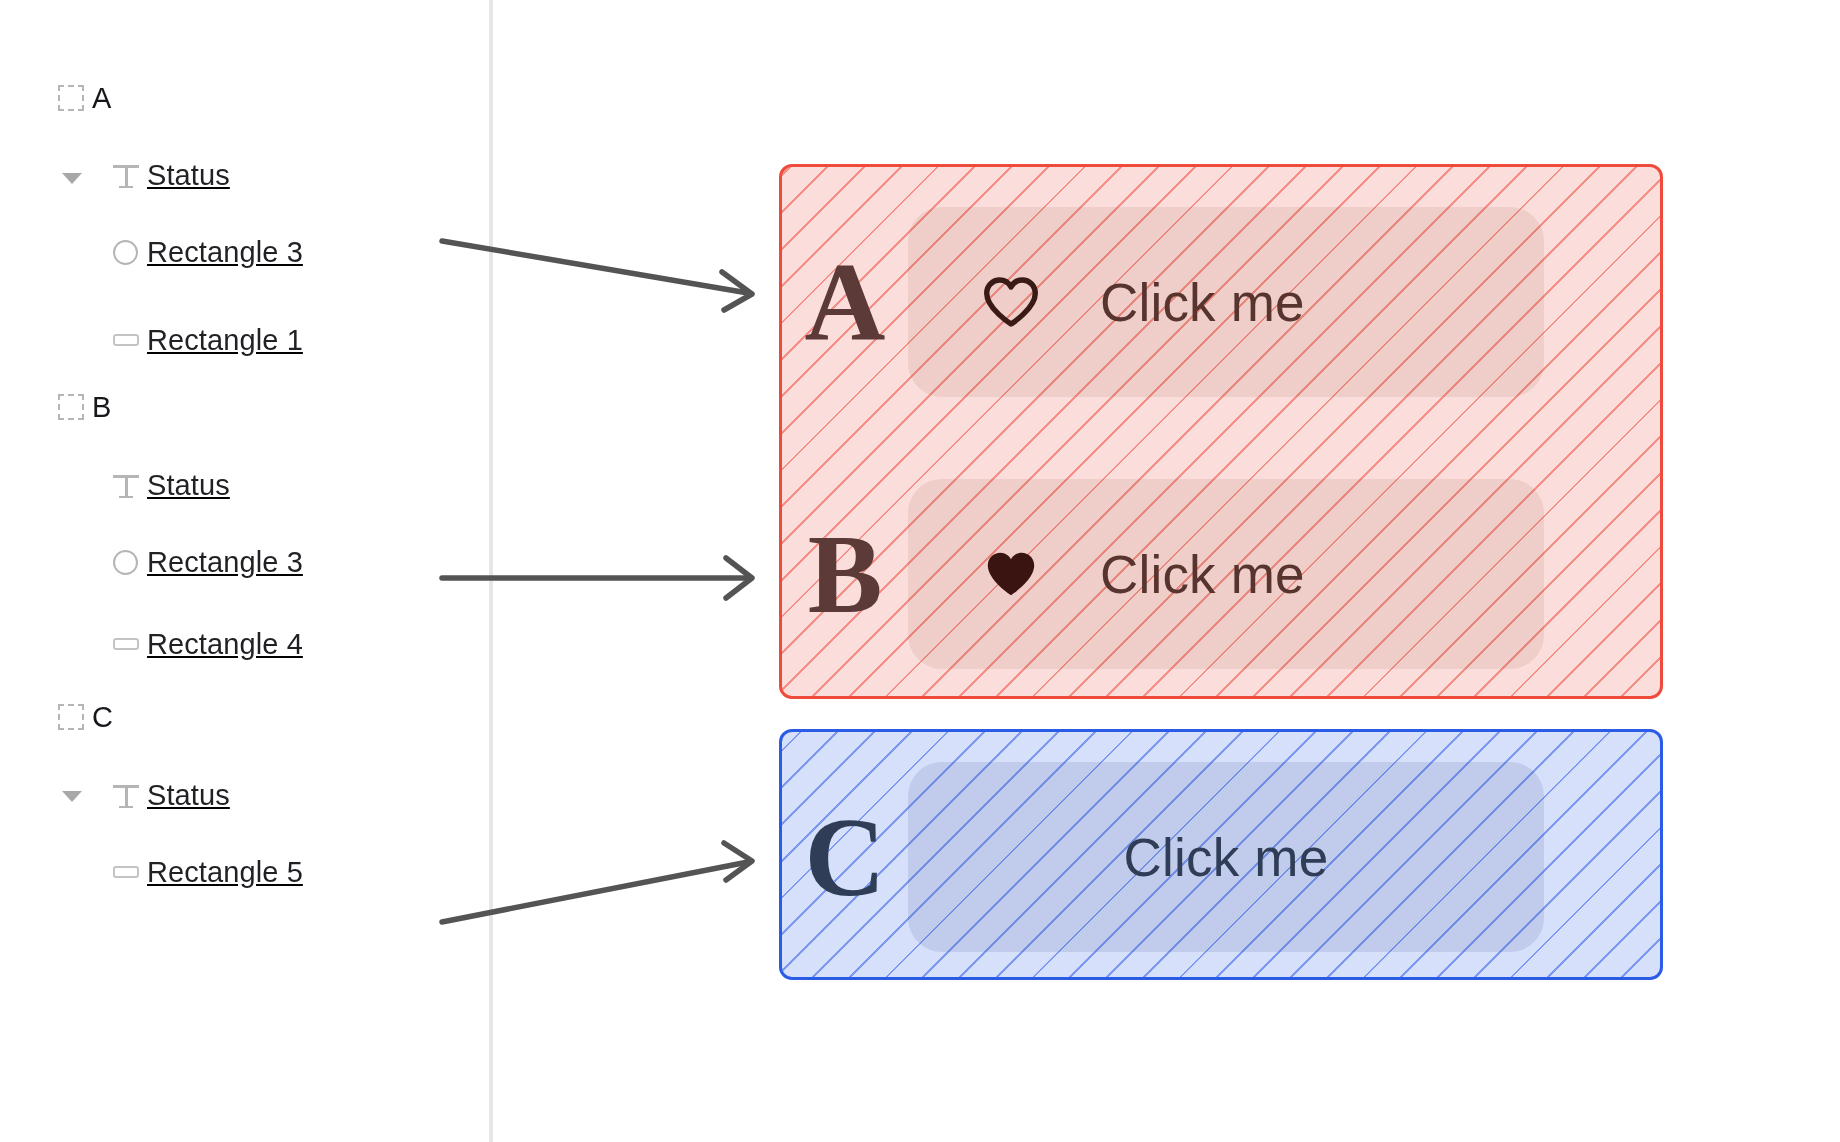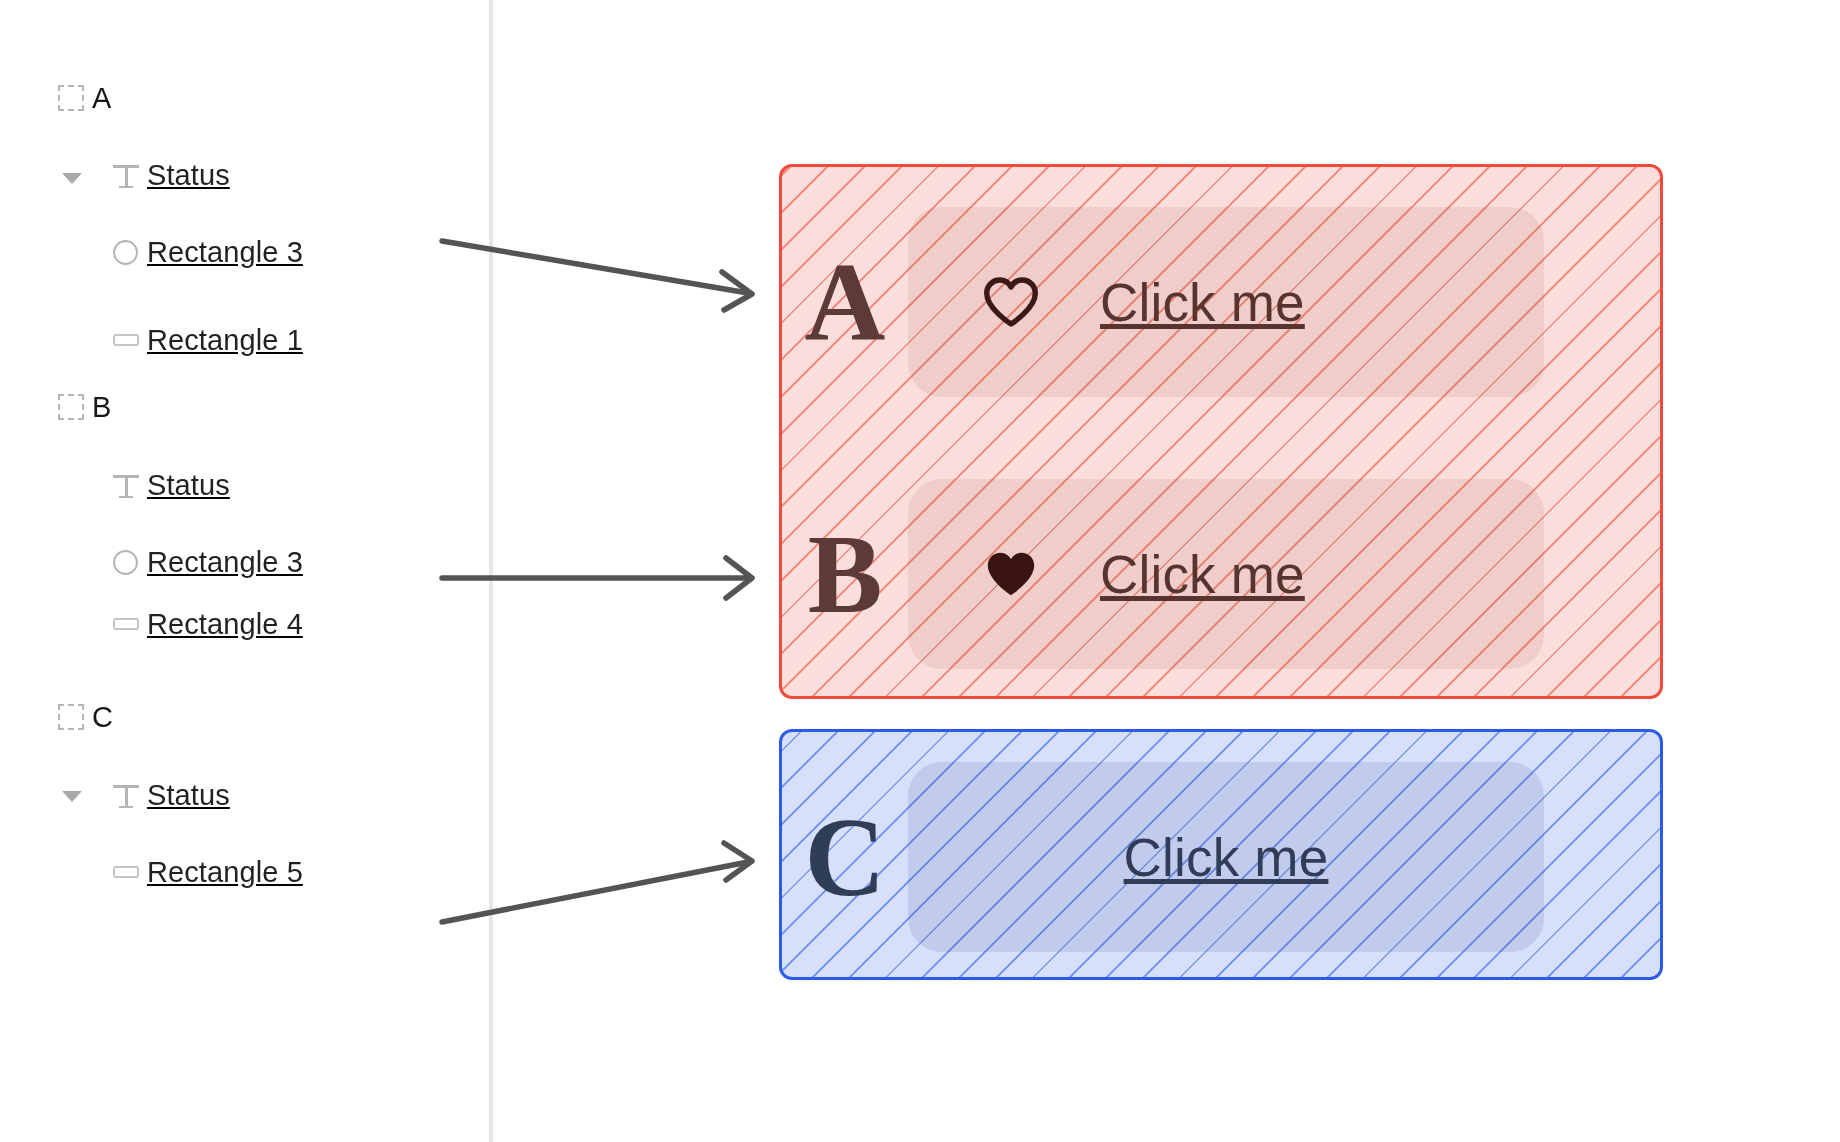--- a/index.html
+++ b/index.html
@@ -73,21 +73,21 @@
   .letter-red{color:#5c3a38;}
   .letter-blue{color:#2f3d56;}
 
   .btn{
     display:flex;align-items:center;box-sizing:border-box;
     border-radius:34px;
   }
   .btn-red{background:rgba(120,40,30,0.09);}
   .btn-blue{background:rgba(40,60,130,0.12);}
 
-  .btn-label{font-size:53px;letter-spacing:0.2px;text-decoration:underline;}
+  .btn-label{font-size:53px;letter-spacing:0.2px;}
   .label-red{color:#58342f;}
   .label-blue{color:#2f3d56;}
 
   .heart{flex:none;display:flex;align-items:center;justify-content:center;}
 </style>
 </head>
 <body>
 
 <div id="stage">
 
@@ -141,21 +141,21 @@
       <span class="lbl">Status</span>
     </div>
 
     <div class="row child" style="top:542px">
       <span class="ico">
           <span class="ico-circle"></span>
         </span>
       <span class="lbl">Rectangle 3</span>
     </div>
 
-    <div class="row child" style="top:604px">
+    <div class="row child" style="top:624px">
       <span class="ico">
           <span class="ico-bar"></span>
         </span>
       <span class="lbl">Rectangle 4</span>
     </div>
 
     <div class="row group" style="top:697px">
 
       <span class="ico">
           <span class="ico-frame"></span>

